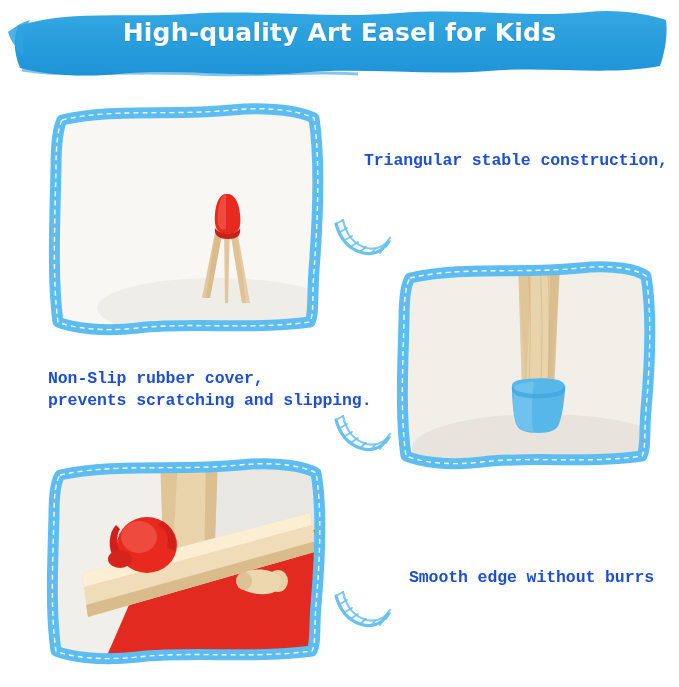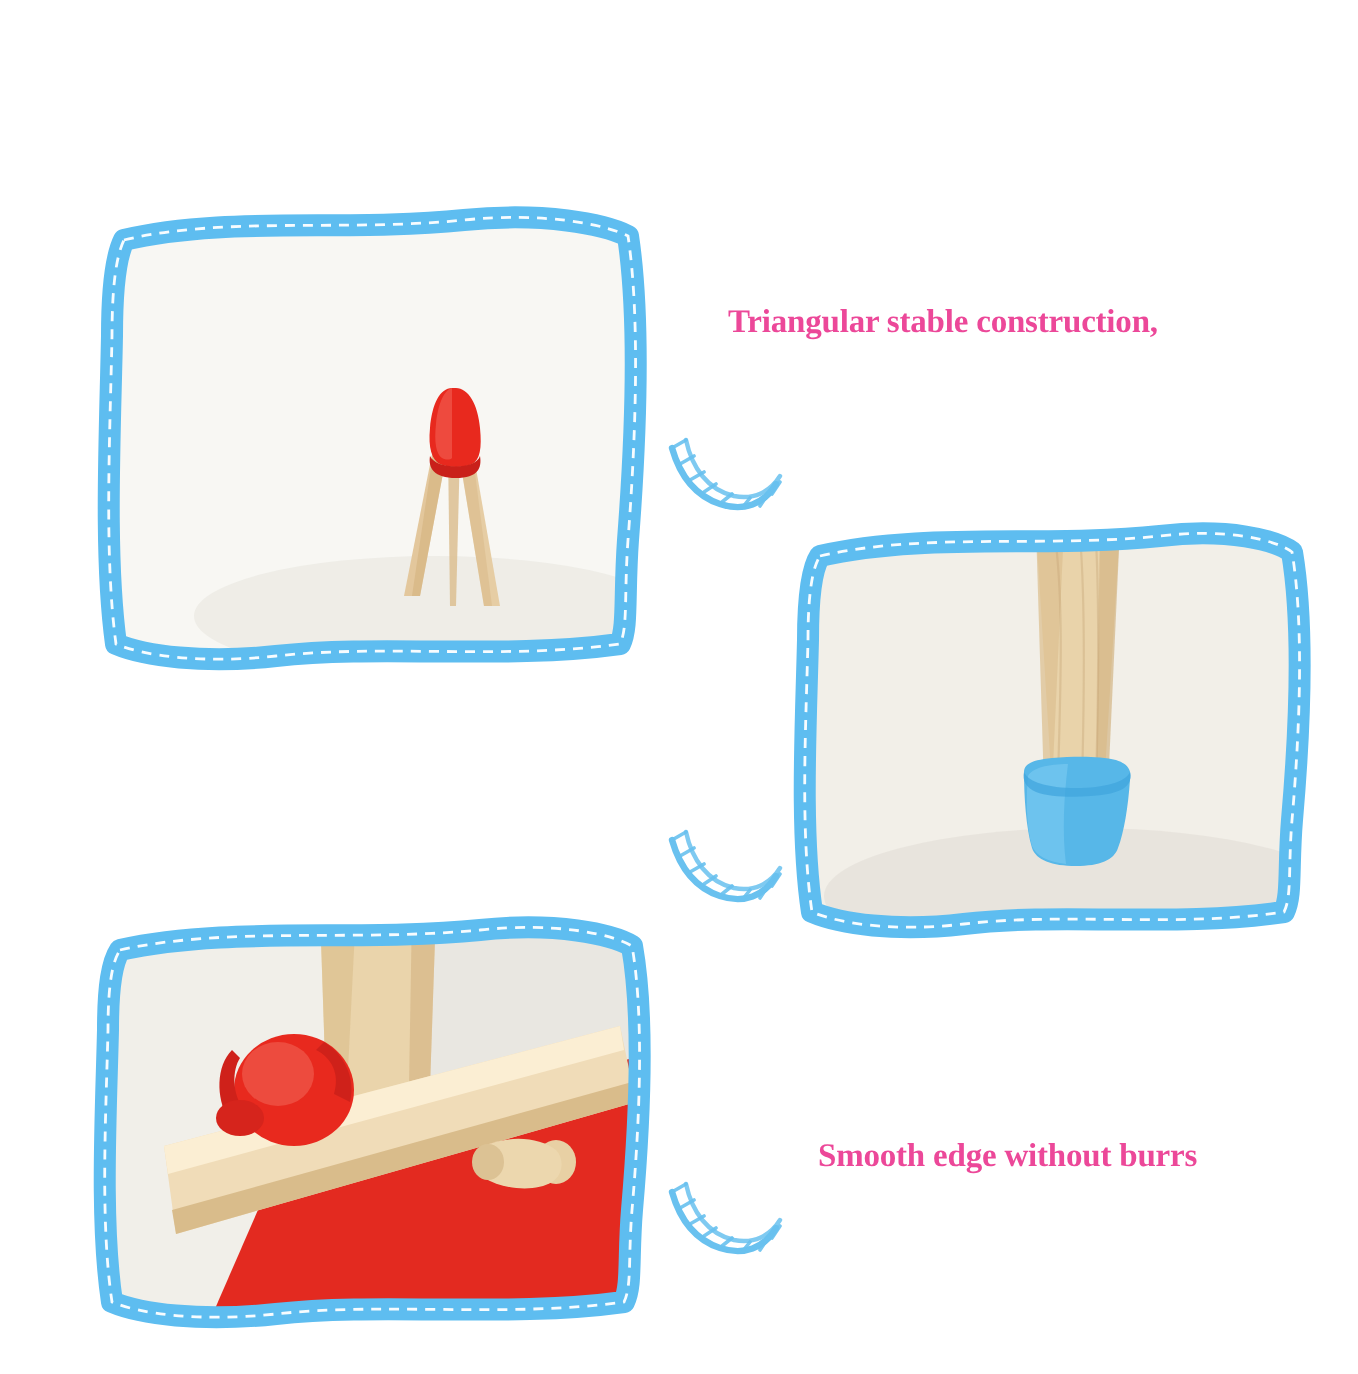--- a/index.html
+++ b/index.html
@@ -54,42 +54,61 @@
   }
   .photo-frame .frame-svg {
     position: absolute;
     left: 0;
     top: 0;
   }
 
   
   .caption {
     position: absolute;
-    font-family: Liberation Serif, serif;
+    font-family: Liberation Mono, monospace;
     font-size: 16.5px;
     font-weight: 600;
     line-height: 1.33;
-    color: #ec4899;
+    color: #1d4ed8;
     letter-spacing: -0.1px;
   }
   .caption .line {
     display: block;
     white-space: nowrap;
   }
 
   
   .arrow {
     position: absolute;
   }
 </style>
 </head>
 <body>
 
 <div id="page">
 
+  <div id="banner">
+    <svg id="banner-brush" class="frame-svg" width="663" height="72" viewBox="0 0 663 72">
+      <defs>
+        <linearGradient id="bg1" x1="0" y1="0" x2="0" y2="1">
+          <stop offset="0%" stop-color="#34a8e3"></stop>
+          <stop offset="100%" stop-color="#1e93d6"></stop>
+        </linearGradient>
+      </defs>
+      <path d="M10,18 C60,2 120,10 180,6 C250,1 320,11 390,5 C460,0 520,10 580,4
+               C610,1 640,6 658,12
+               C660,26 657,44 652,58
+               C600,68 540,58 480,63 C420,68 350,59 290,65
+               C230,70 170,60 110,66 C70,70 34,66 12,60
+               C6,46 5,30 10,18 Z" fill="url(#bg1)"></path>
+      <path d="M14,62 C60,70 120,62 190,66 C250,69 300,62 350,66" stroke="#1e93d6" stroke-width="3" fill="none" opacity="0.55"></path>
+      <path d="M0,24 C8,18 14,14 22,12 C16,22 14,34 15,48 C10,42 3,34 0,24 Z" fill="#2ea3e0" opacity="0.85"></path>
+    </svg>
+    <div id="banner-title">High-quality Art Easel for Kids</div>
+  </div>
 
   <div class="photo-frame" style="left:42px; top:98px; width:285px; height:240px;">
     <svg class="frame-svg" width="285" height="240" viewBox="0 0 285 240">
       <defs>
         <clipPath id="clip1">
           <path d="M20,22 C70,10 130,18 190,12 C230,8 260,14 272,20
                    C278,60 276,120 272,172 C270,200 272,216 268,224
                    C210,232 150,224 96,230 C60,234 30,230 16,224
                    C10,180 13,120 14,70 C14,46 16,30 20,22 Z"></path>
         </clipPath>
@@ -175,20 +194,24 @@
                C260,54 258,106 254,152 C252,176 254,190 250,198
                C196,206 140,198 90,204 C56,208 28,204 14,198
                C8,158 11,104 12,62 C12,40 14,26 18,20 Z" fill="none" stroke="#5ebdf0" stroke-width="11" stroke-linejoin="round"></path>
       <path d="M18,20 C70,8 130,16 188,10 C222,6 246,12 254,18
                C260,54 258,106 254,152 C252,176 254,190 250,198
                C196,206 140,198 90,204 C56,208 28,204 14,198
                C8,158 11,104 12,62 C12,40 14,26 18,20 Z" fill="none" stroke="#ffffff" stroke-width="1.4" stroke-dasharray="5 4" opacity="0.95"></path>
     </svg>
   </div>
 
+  <div class="caption" style="left:48px; top:368px; width:340px;">
+    <span class="line">Non-Slip rubber cover,</span>
+    <span class="line">prevents scratching and slipping.</span>
+  </div>
 
   <svg class="arrow" style="left:330px; top:412px;" width="64" height="52" viewBox="0 0 64 52">
     <path d="M6,8 C10,22 18,32 30,36 C42,40 52,36 58,26" fill="none" stroke="#69c1ef" stroke-width="3.2" stroke-linecap="round"></path>
     <path d="M13,4 C16,18 24,29 37,32 C47,34 55,30 60,22" fill="none" stroke="#69c1ef" stroke-width="2.2" stroke-linecap="round" opacity="0.85"></path>
     <path d="M6,8 L13,4 M10,16 L17,12 M15,24 L22,20 M22,30 L28,26 M31,35 L36,31 M41,38 L45,33 M50,37 L54,31 M56,31 L60,25" stroke="#69c1ef" stroke-width="1.8" stroke-linecap="round" opacity="0.9"></path>
   </svg>
 
   <div class="photo-frame" style="left:42px; top:455px; width:290px; height:212px;">
     <svg class="frame-svg" width="290" height="212" viewBox="0 0 290 212">
       <defs>

